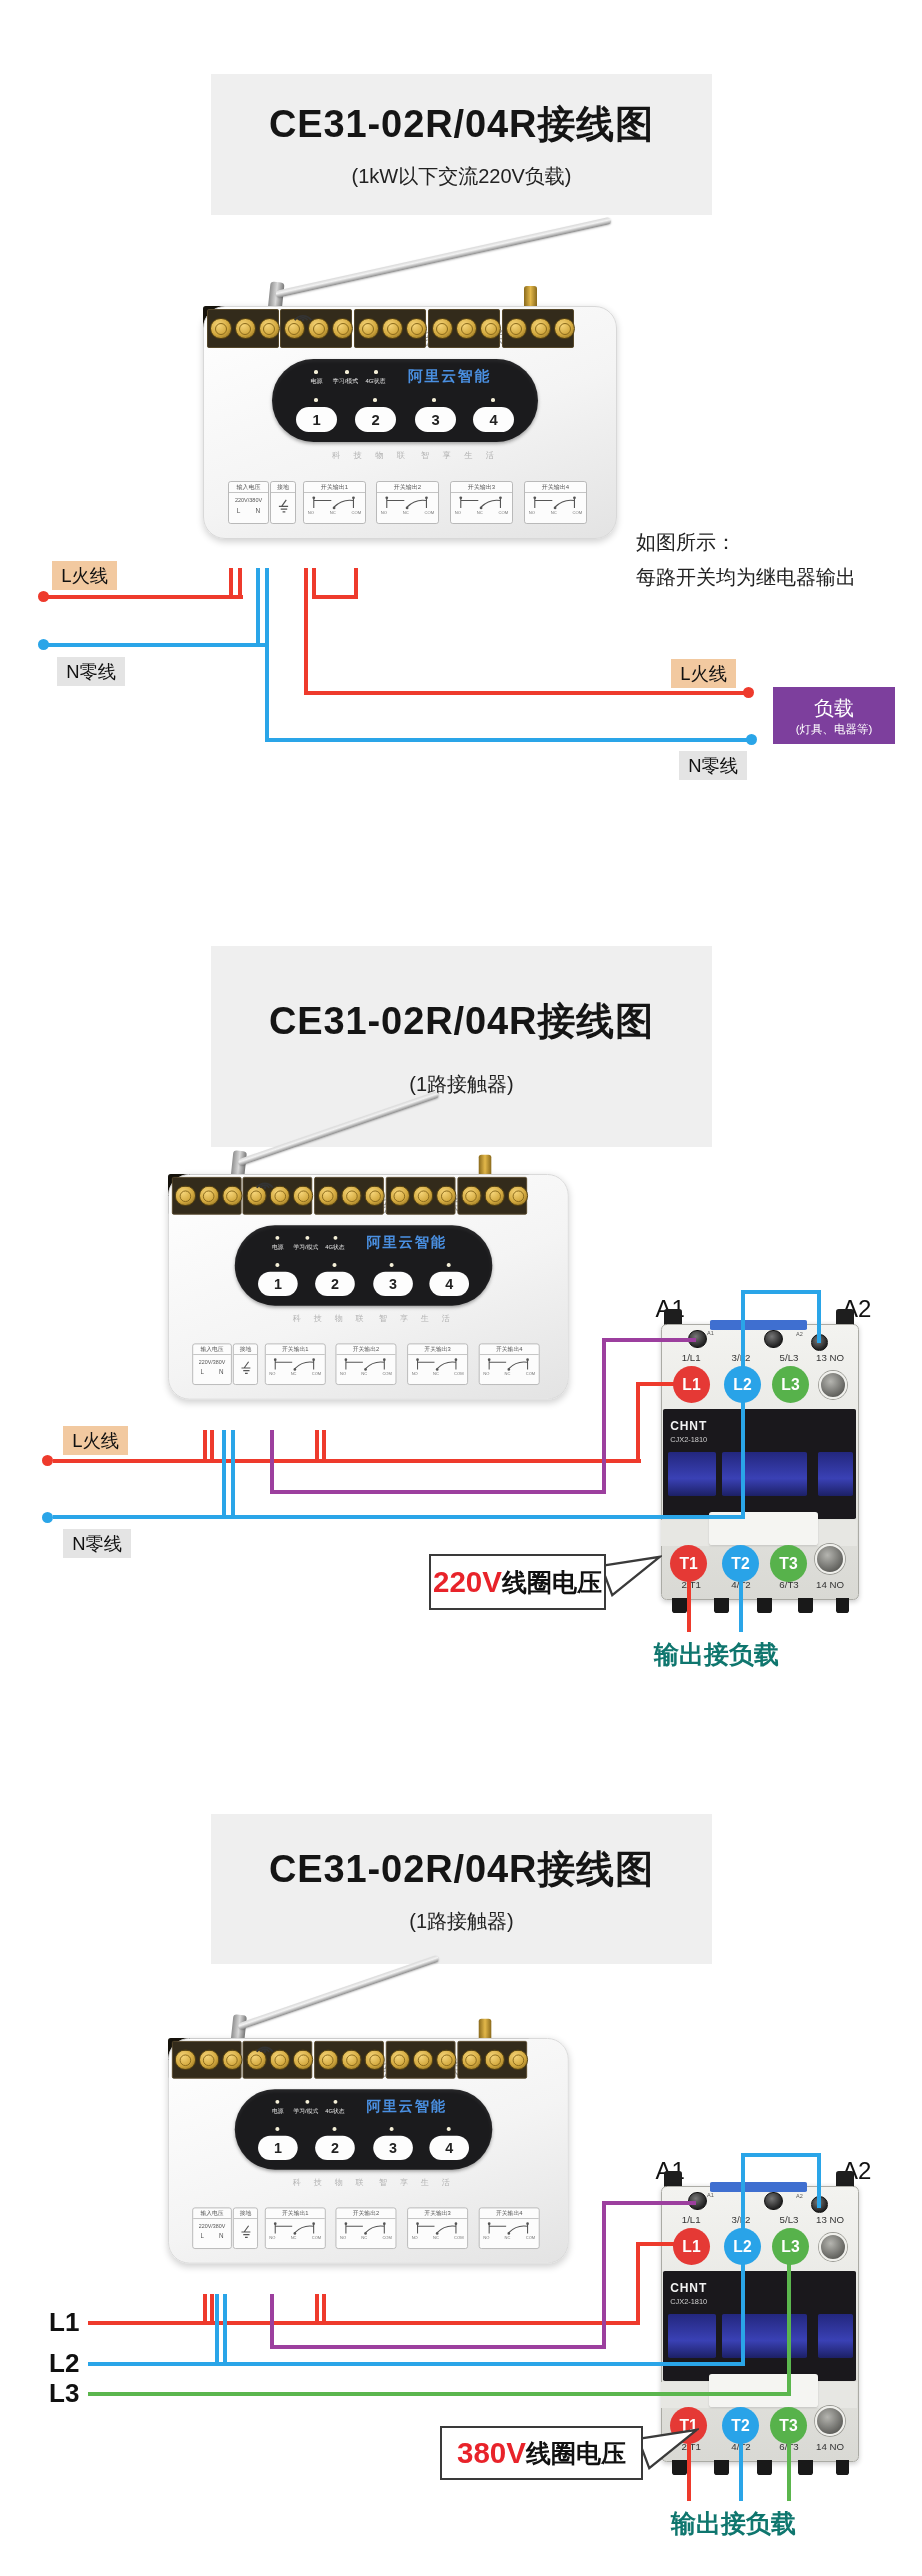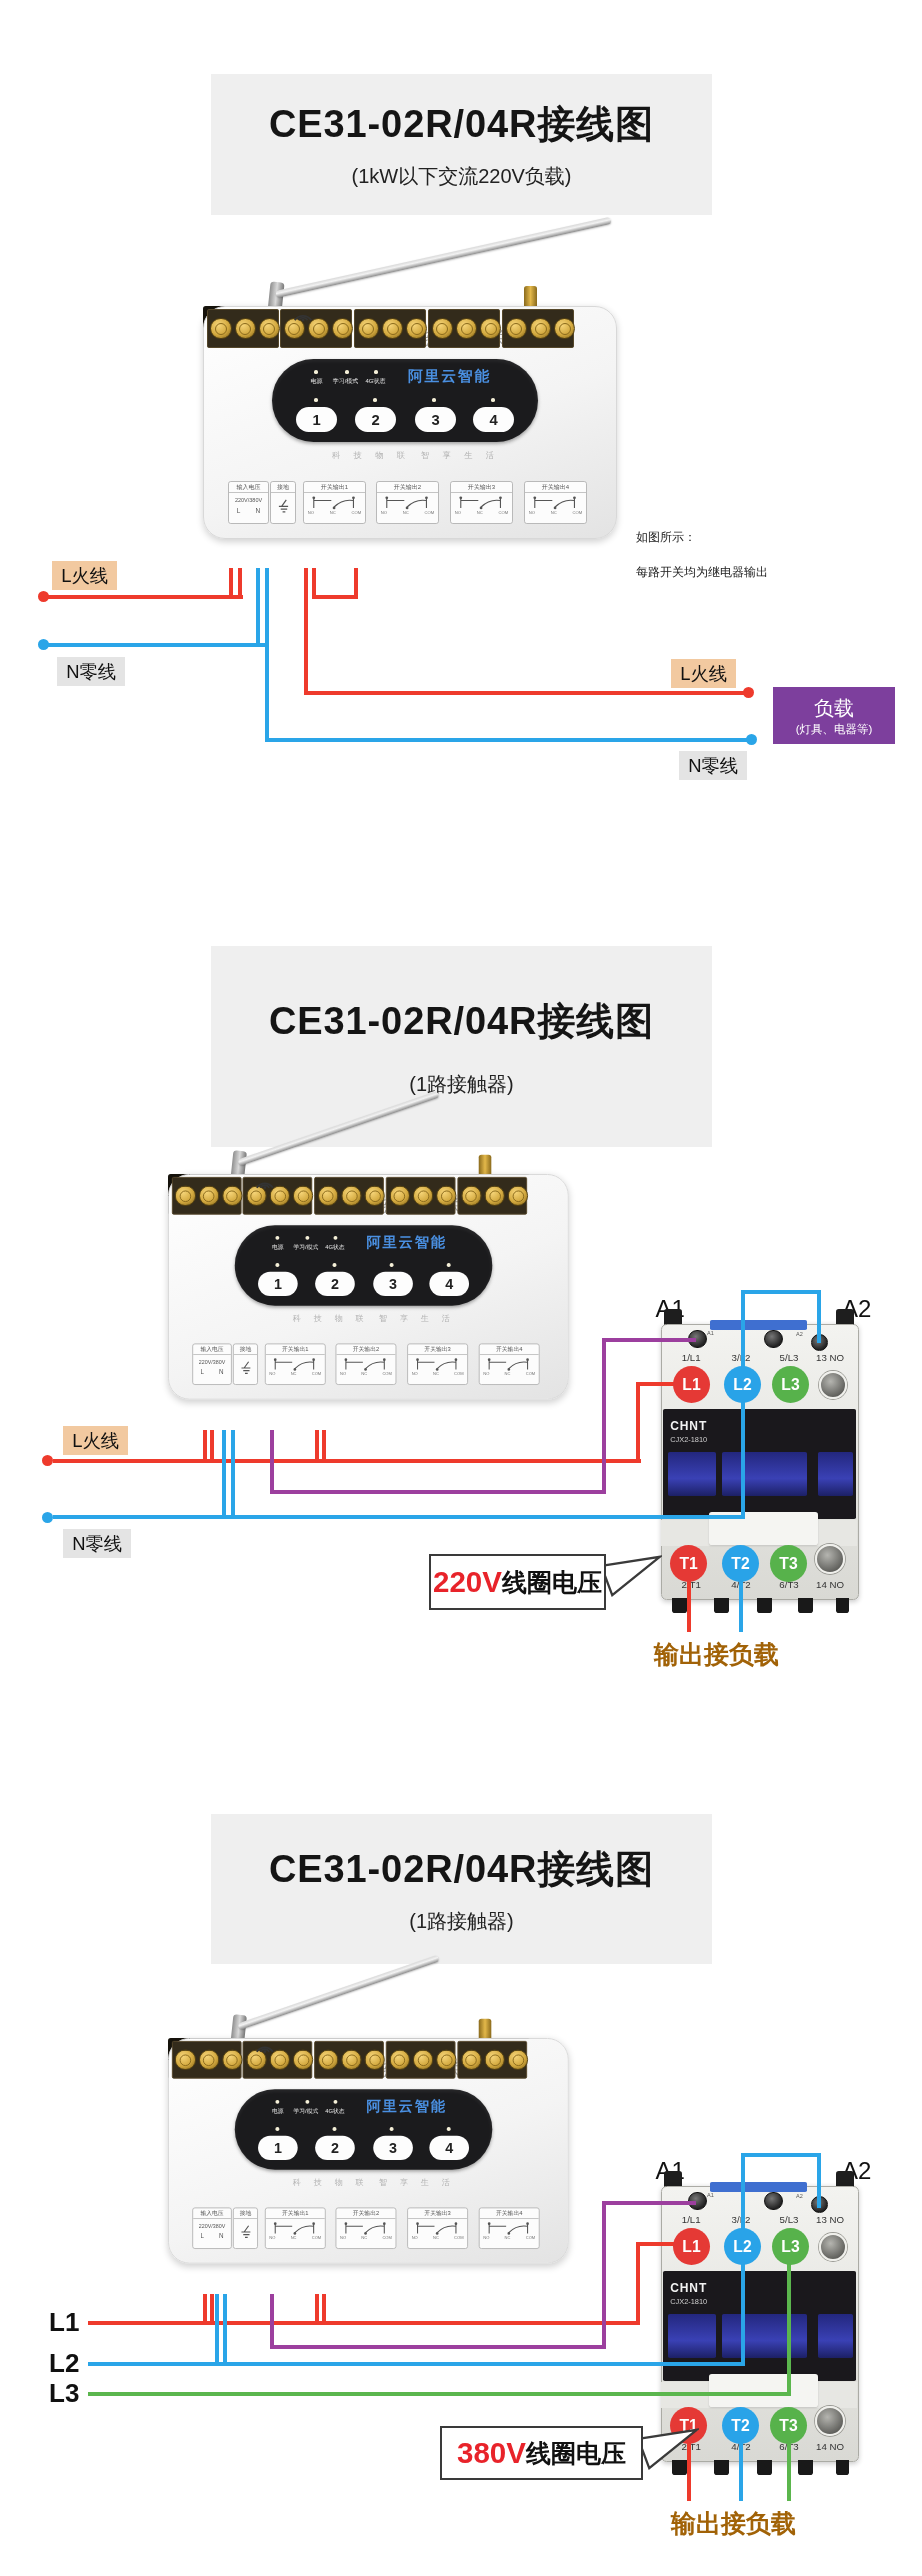--- a/index.html
+++ b/index.html
@@ -82,26 +82,26 @@
   .wr{background:#ee3a2c;} .wb{background:#2aa5e8;} .wp{background:#9c3f9e;} .wg{background:#5bb64d;}
   .dot{position:absolute;width:11px;height:11px;border-radius:50%;z-index:5;}
   .lab{position:absolute;font-size:18.4px;color:#111;padding:1.8px 9.2px;white-space:nowrap;z-index:7;}
   .lab-live{background:#f2c9a0;}
   .lab-neu{background:#e4e4e4;}
   .phase-lab{position:absolute;font-size:26px;font-weight:600;color:#111;z-index:7;}
   .loadbox{position:absolute;left:773px;top:687px;width:122px;height:57px;background:#7d3f9d;
     color:#fff;display:flex;flex-direction:column;align-items:center;justify-content:center;z-index:7;}
   .loadbox .lb1{font-size:20px;font-weight:normal;}
   .loadbox .lb2{font-size:11.5px;}
-  .notes{position:absolute;font-size:12px;color:#222;white-space:nowrap;}
+  .notes{position:absolute;font-size:20px;color:#222;white-space:nowrap;}
   .coilbox{position:absolute;background:#fff;border:2.8px solid #3a3a3a;display:flex;
     align-items:center;justify-content:center;white-space:nowrap;z-index:7;}
   .coil-v{font-size:29.5px;font-weight:bold;color:#e8232a;}
   .coil-t{font-size:25px;font-weight:bold;color:#111;}
-  .outnote{position:absolute;font-size:25px;font-weight:bold;color:#a16207;white-space:nowrap;}
+  .outnote{position:absolute;font-size:25px;font-weight:bold;color:#0f766e;white-space:nowrap;}
 </style>
 </head>
 <body>
 
 <div class="titlebox" style="top:74px;height:141px;gap:13px">
   <div class="tb-title">CE31-02R/04R接线图</div>
   <div class="tb-sub">(1kW以下交流220V负载)</div>
 </div>
 <div class="device-slot" style="left:203px;top:306px">
   <div class="dev">

